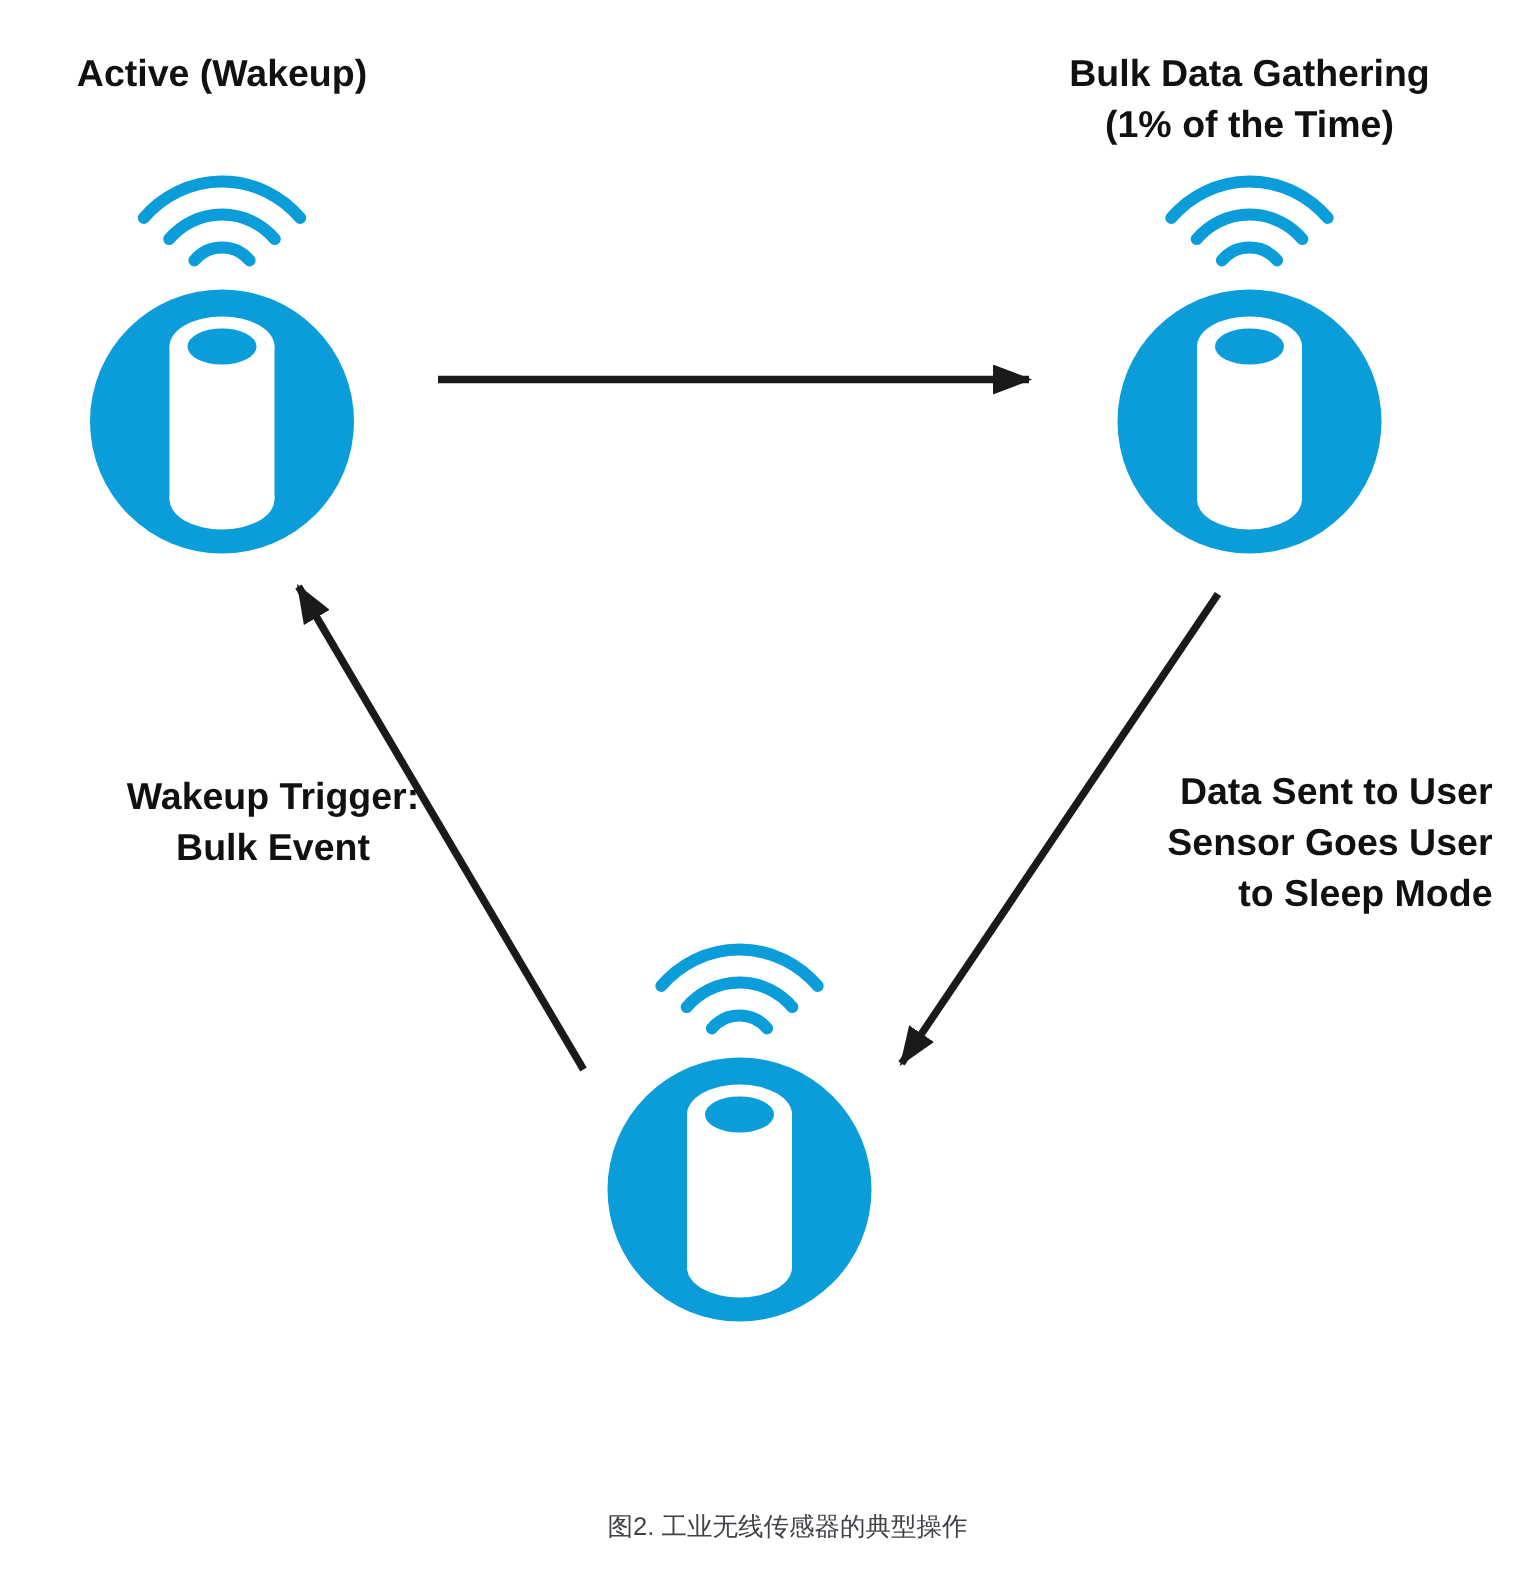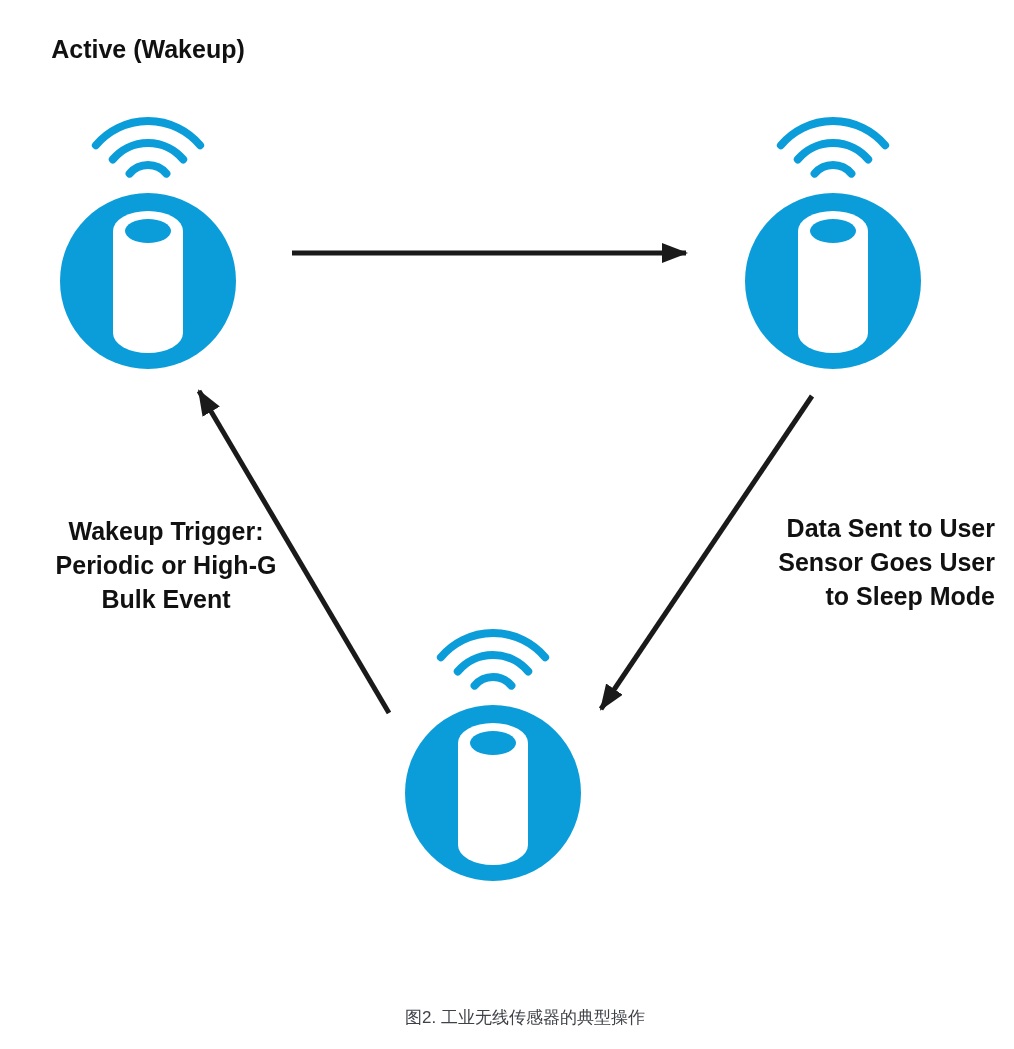--- a/index.html
+++ b/index.html
@@ -39,21 +39,21 @@
     font-size: 25px;
     line-height: 34px;
     color: var(--text, #111);
     letter-spacing: 0px;
   }
   .centered { text-align: center; }
 
   .label-active   { left: 18px;  top: 32px;  width: 260px; }
   .label-bulk     { left: 688px; top: 32px;  width: 290px; }
   .label-sleep    { left: 341px; top: 905px; width: 300px; }
-  .label-trigger  { left: 26px;  top: 514px; width: 280px; }
+  .label-trigger  { left: 42px;  top: 514px; width: 280px; }
   .label-datasent { left: 735px; top: 511px; width: 260px; text-align: right; }
 
   .caption {
     position: absolute;
     left: 18px; top: 1006px;
     width: 100%;
     text-align: center;
     font-size: 17px;
     color: var(--caption, #404040);
   }
@@ -108,27 +108,30 @@
     <use href="#sensor-node"></use>
   </svg>
   <svg class="node-svg node-sleep-svg" viewBox="0 0 200 300">
     <use href="#sensor-node"></use>
   </svg>
 
   <div class="diagram-label centered label-active">
     <div>Active (Wakeup)</div>
   </div>
 
+  <div class="diagram-label centered label-bulk">
+    <div>Bulk Data Gathering</div>
+    <div>(1% of the Time)</div>
+  </div>
 
   <div class="diagram-label centered label-sleep">
   </div>
 
   <div class="diagram-label centered label-trigger">
     <div>Wakeup Trigger:</div>
-    <div>Periodic or High-G</div>
     <div>Bulk Event</div>
   </div>
 
   <div class="diagram-label label-datasent">
     <div>Data Sent to User</div>
     <div>Sensor Goes User</div>
     <div>to Sleep Mode</div>
   </div>
 
   <div class="caption">图2. 工业无线传感器的典型操作</div>

